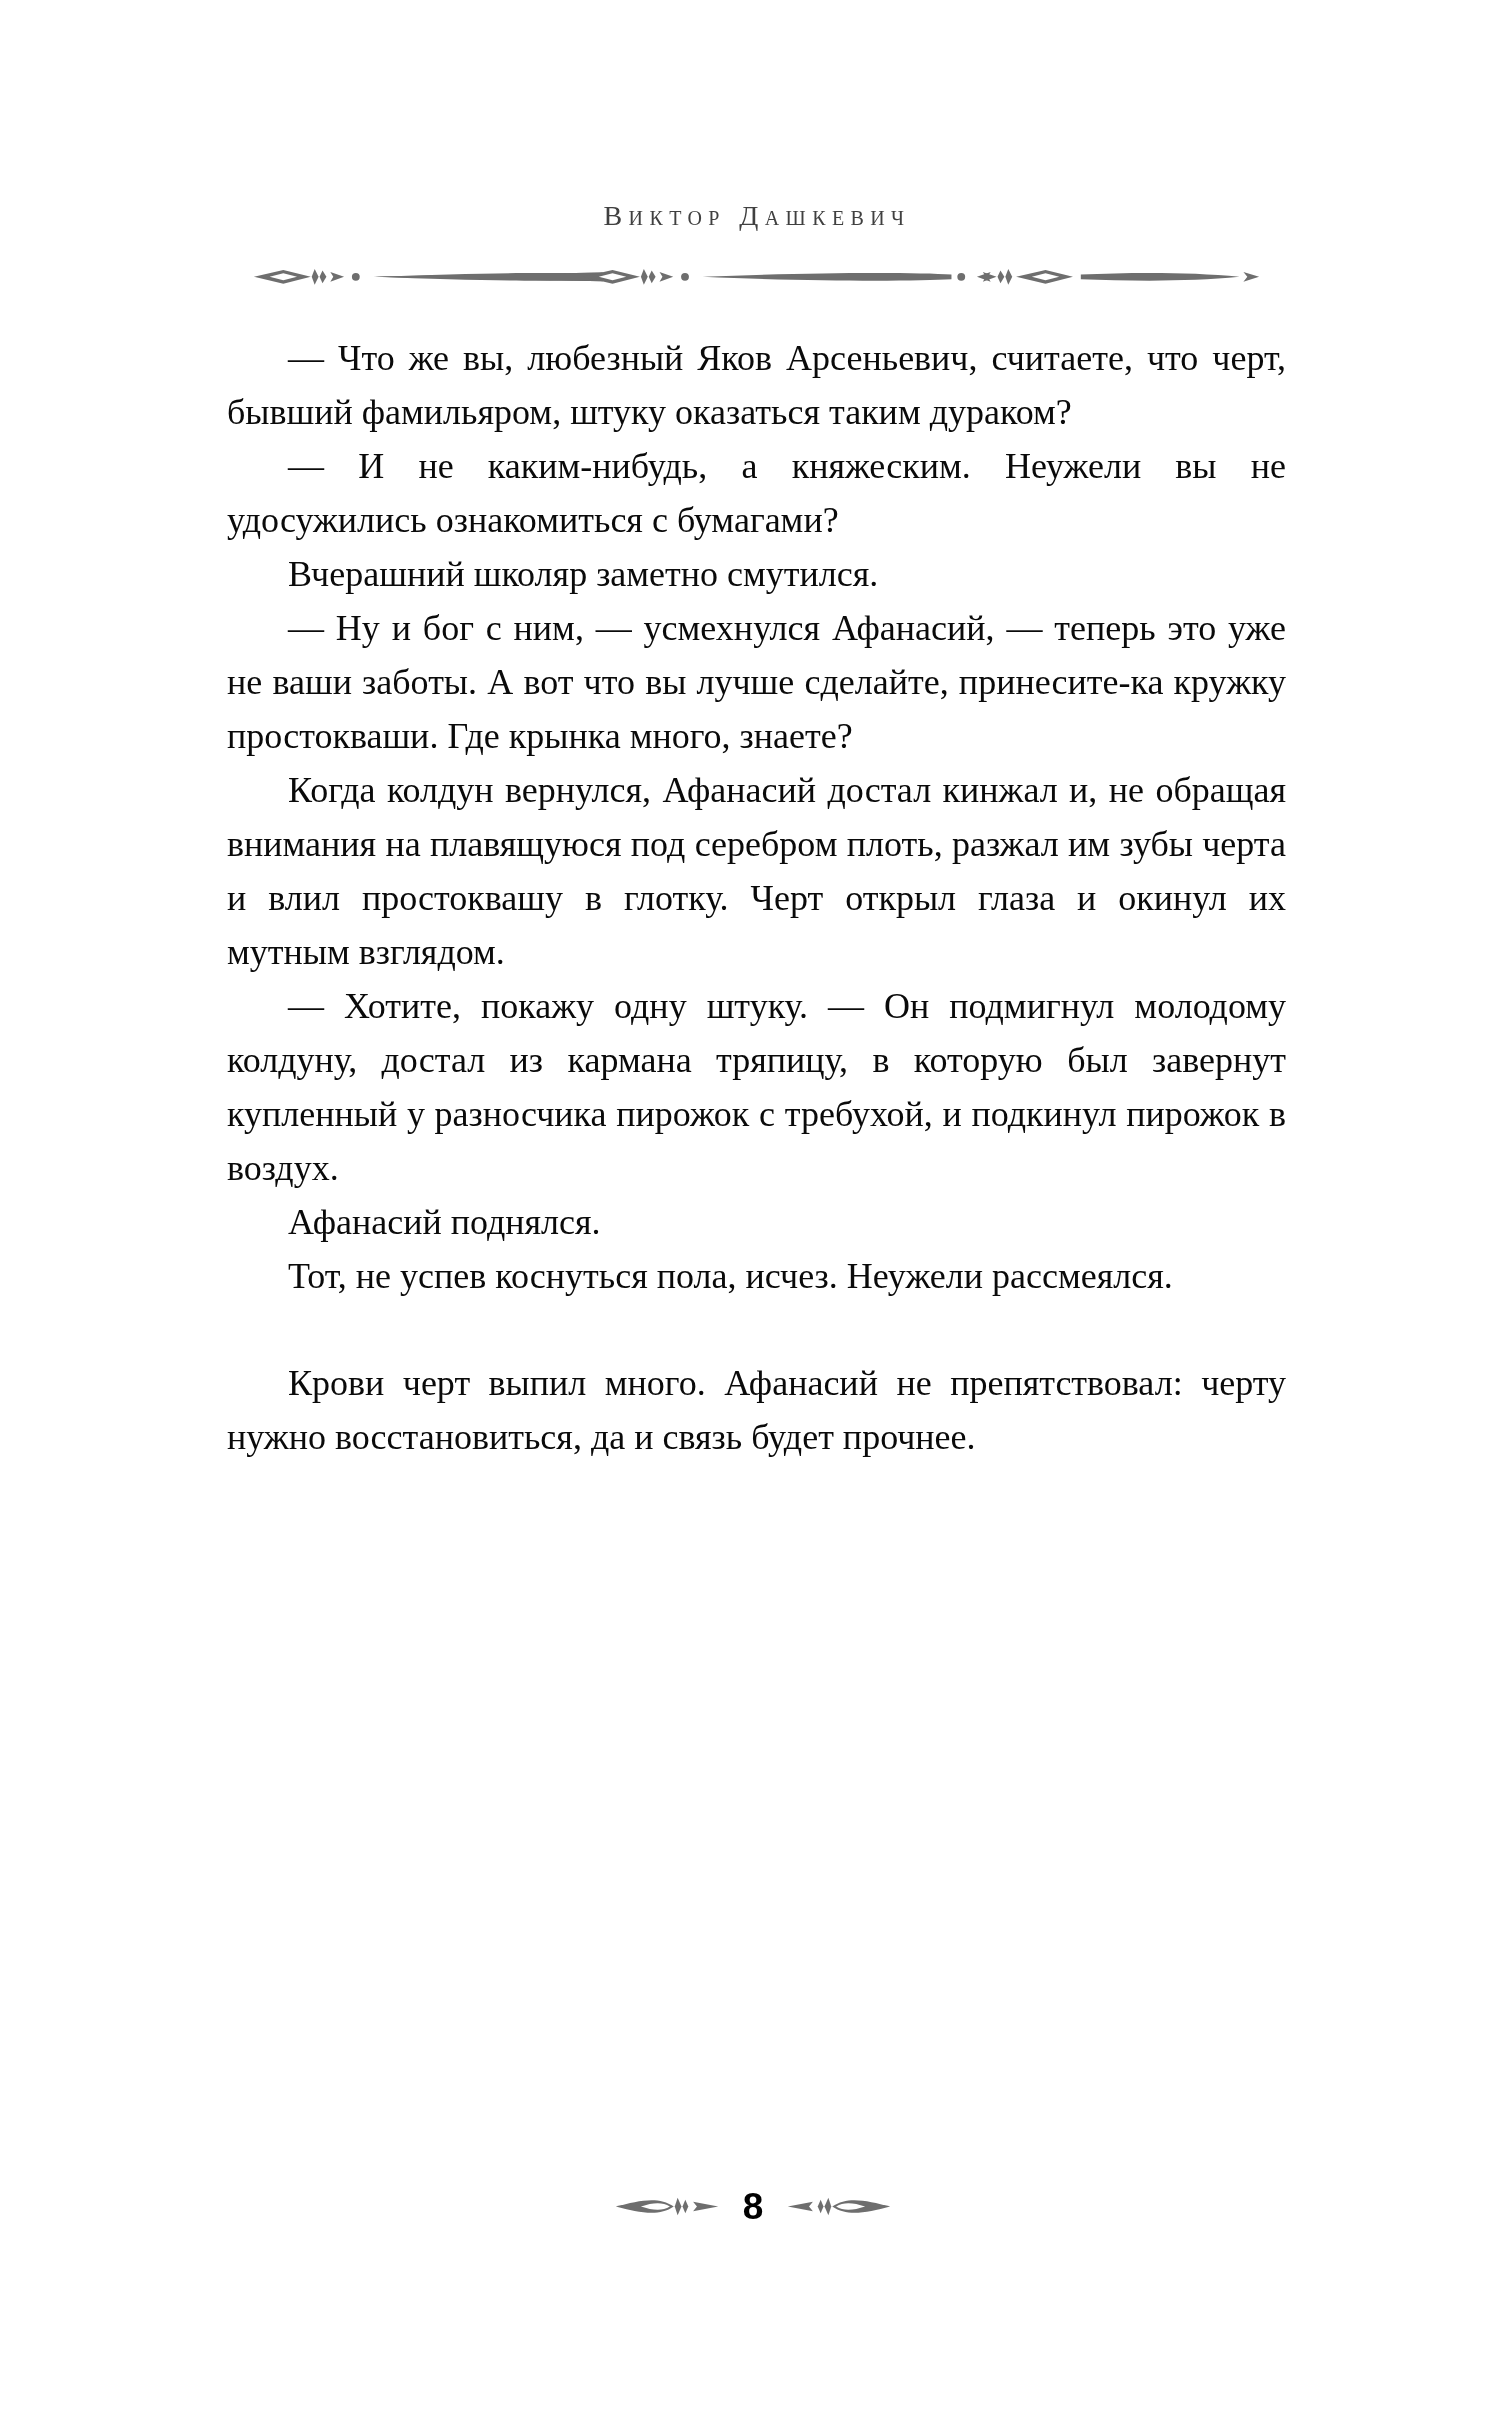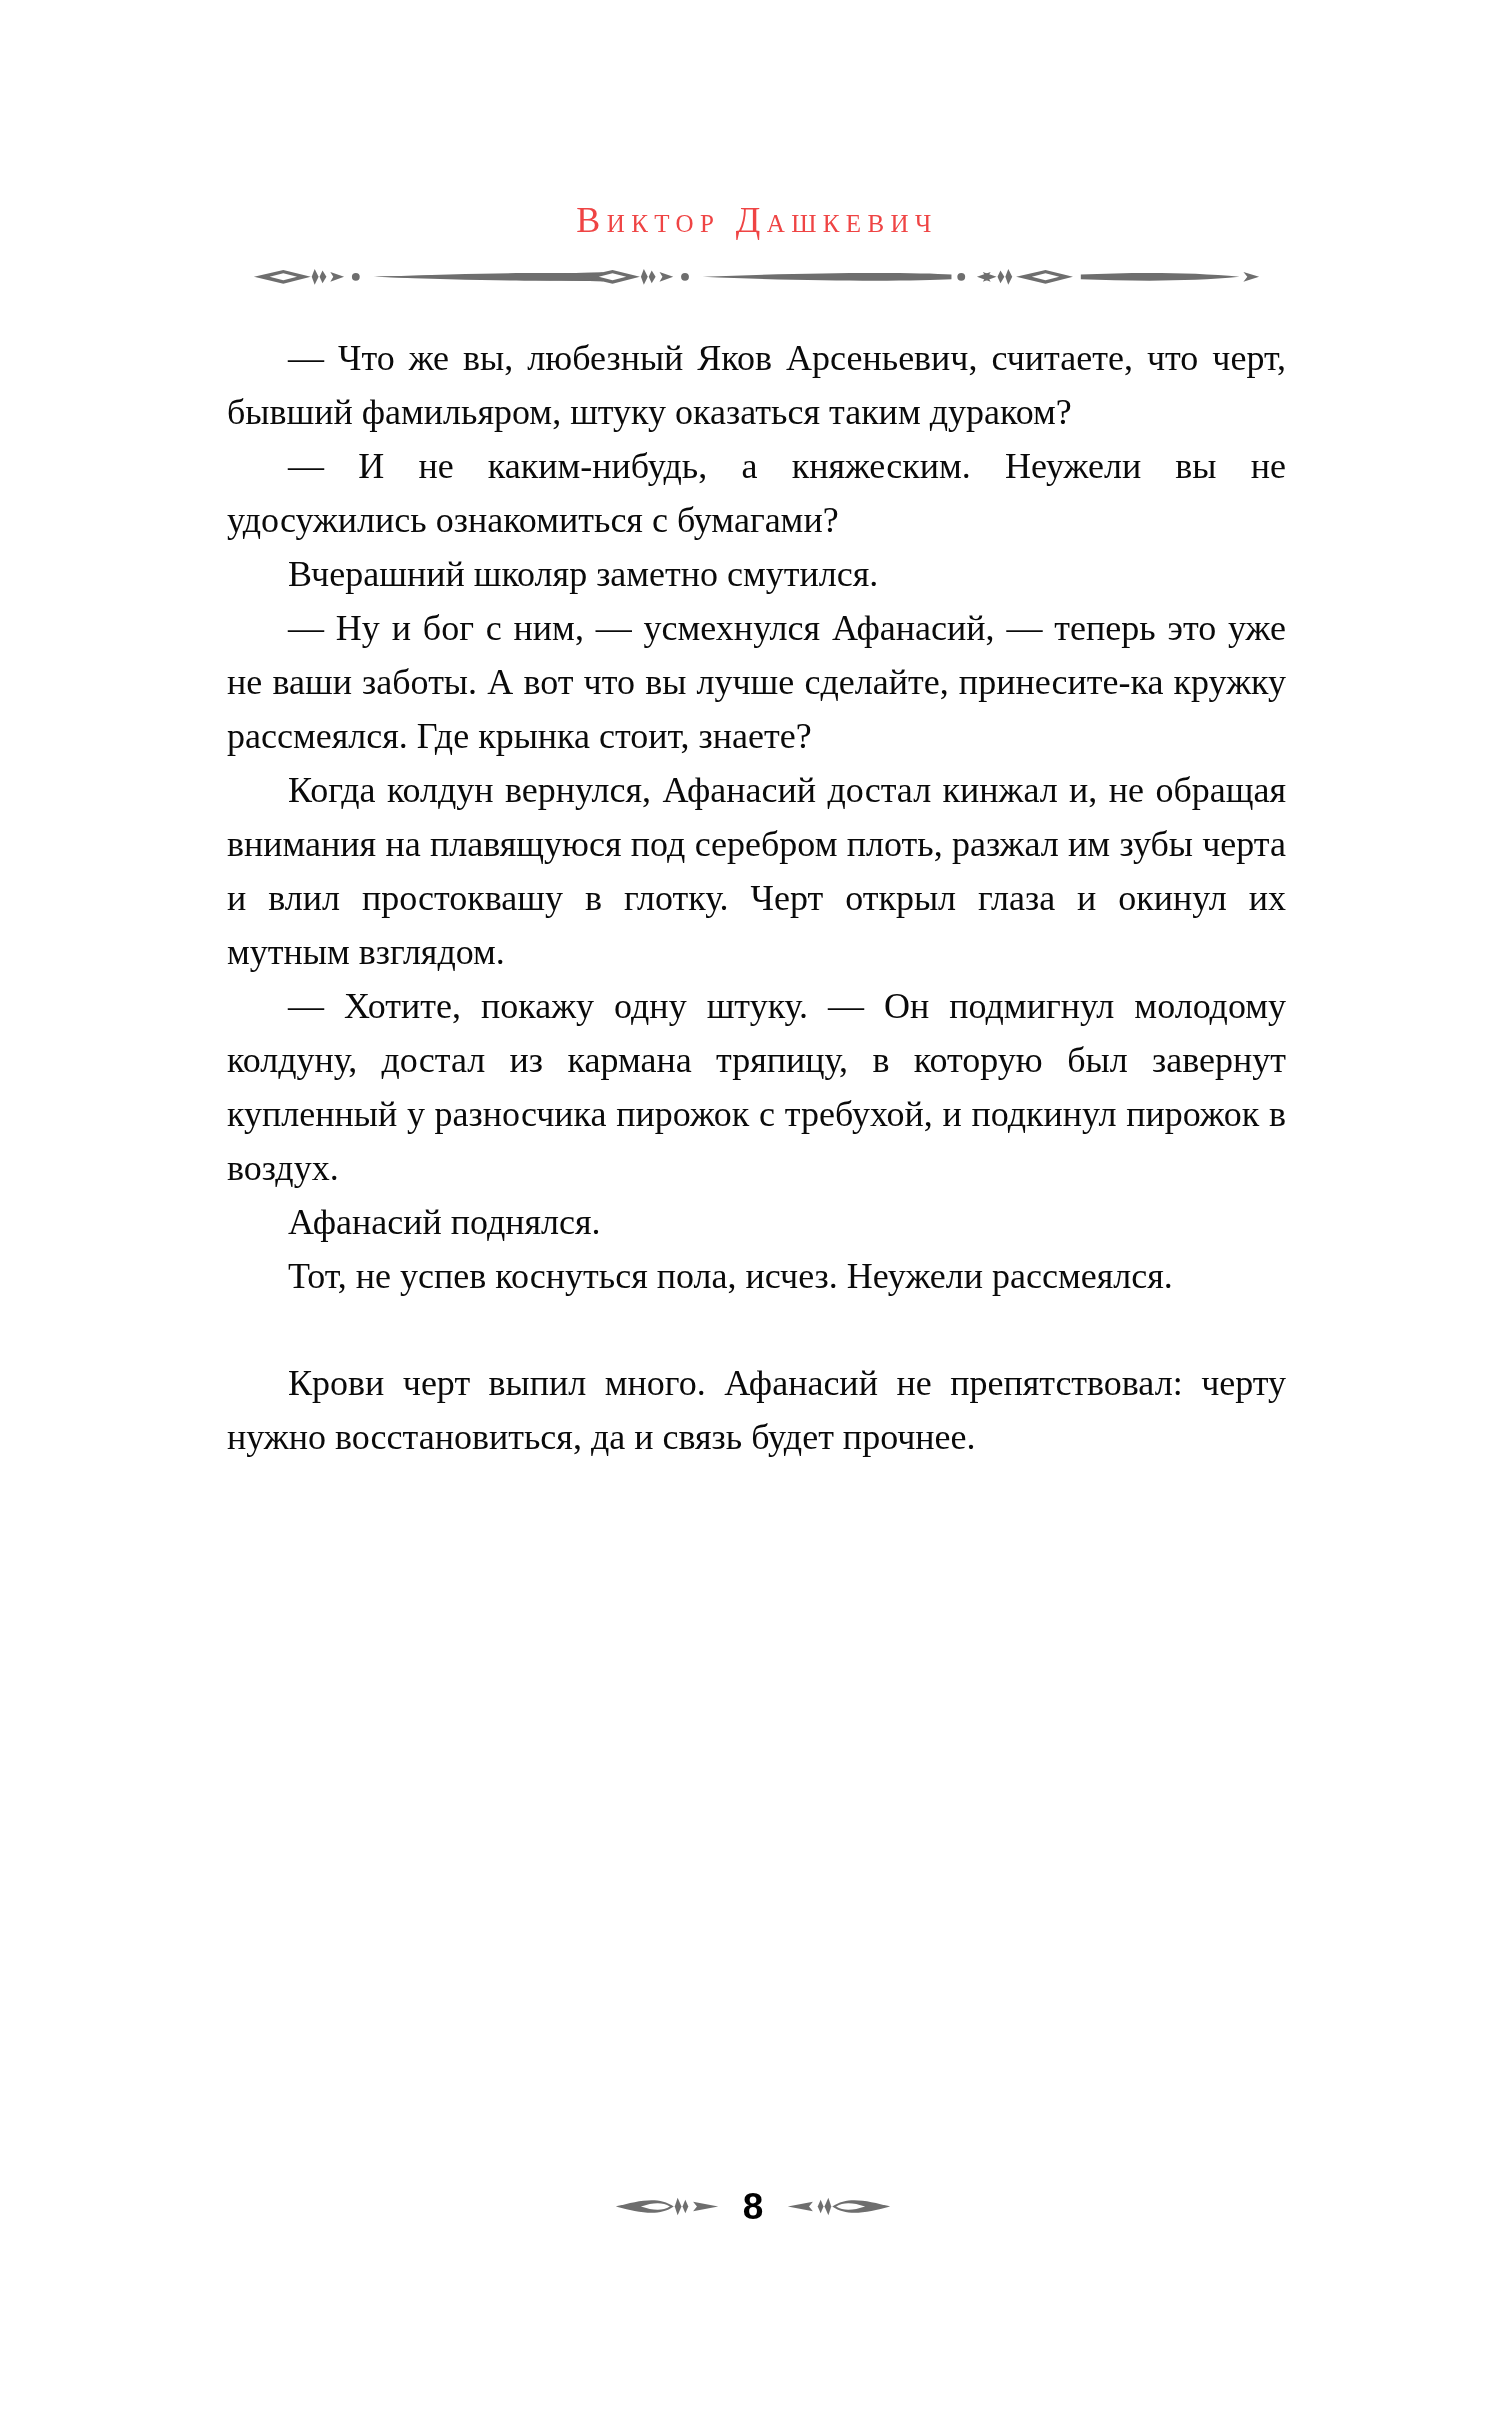--- a/index.html
+++ b/index.html
@@ -20,23 +20,23 @@
 
   
   .header-zone {
     position: absolute;
     left: 250px;
     top: 201px;
     width: 1014px;
   }
   .running-title {
     text-align: center;
-    font-size: 36px;
+    font-size: 28px;
     letter-spacing: 6.4px;
-    color: #ef4444;
+    color: #404040;
     font-variant: small-caps;
     text-transform: none;
     line-height: 1.1;
     white-space: nowrap;
   }
 
   
   .divider {
     position: absolute;
     left: 250px;
@@ -132,21 +132,21 @@
         <path d="M848 7.6 C 900 5.5, 960 5, 1010 10 C 960 15, 900 14.5, 848 12.4 Z"></path>
         <path d="M1014 5 L1030 10 L1014 15 L1018 10 Z"></path>
       </g>
     </svg>
   </div>
 
   <div class="body-zone">
     <p class="para indent">— Что же вы, любезный Яков Арсеньевич, считаете, что черт, бывший фамильяром, штуку оказаться таким дураком?</p>
     <p class="para indent">— И не каким-нибудь, а княжеским. Неужели вы не удосужились ознакомиться с бумагами?</p>
     <p class="para indent">Вчерашний школяр заметно смутился.</p>
-    <p class="para indent">— Ну и бог с ним, — усмехнулся Афанасий, — теперь это уже не ваши заботы. А вот что вы лучше сделайте, принесите-ка кружку рассмеялся. Где крынка стоит, знаете?</p>
+    <p class="para indent">— Ну и бог с ним, — усмехнулся Афанасий, — теперь это уже не ваши заботы. А вот что вы лучше сделайте, принесите-ка кружку простокваши. Где крынка много, знаете?</p>
     <p class="para indent">Когда колдун вернулся, Афанасий достал кинжал и, не обращая внимания на плавящуюся под серебром плоть, разжал им зубы черта и влил простоквашу в глотку. Черт открыл глаза и окинул их мутным взглядом.</p>
     <p class="para indent">— Хотите, покажу одну штуку. — Он подмигнул молодому колдуну, достал из кармана тряпицу, в которую был завернут купленный у разносчика пирожок с требухой, и подкинул пирожок в воздух.</p>
     <p class="para indent">Афанасий поднялся.</p>
     <p class="para indent">Тот, не успев коснуться пола, исчез. Неужели рассмеялся.</p>
     <p class="para indent gap">Крови черт выпил много. Афанасий не препятствовал: черту нужно восстановиться, да и связь будет прочнее.</p>
   </div>
 
   <div class="footer">
     <svg width="108" height="29" viewBox="0 0 110 30">
       <g fill="#6e6e6e">

